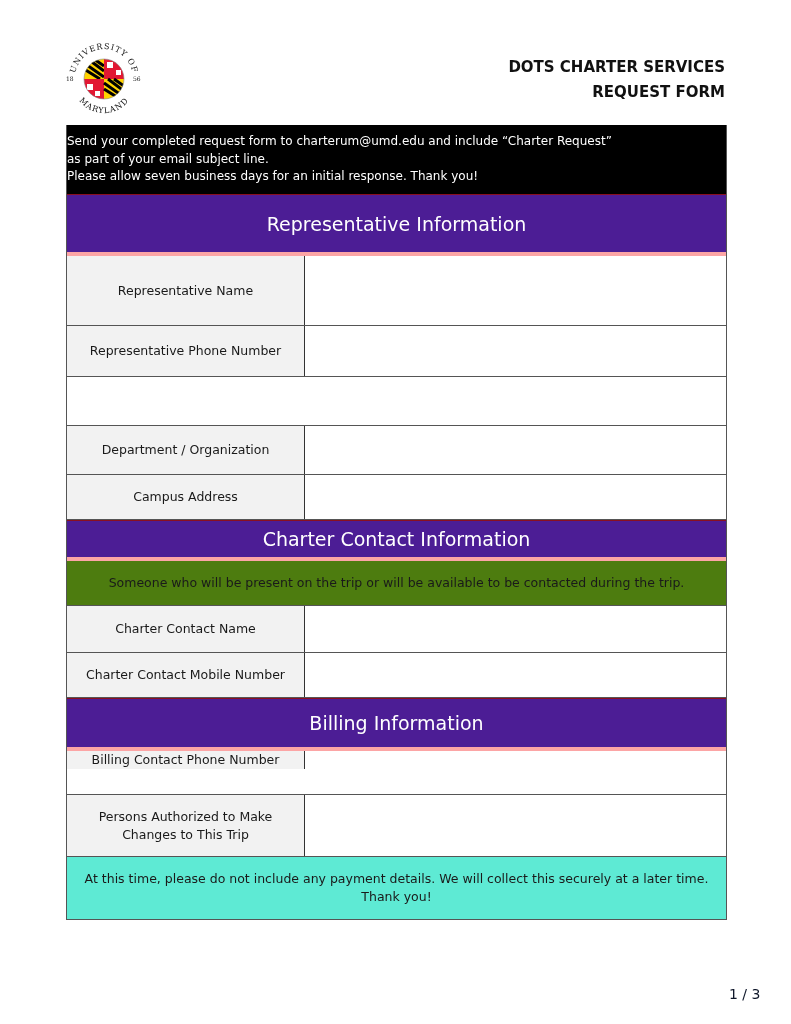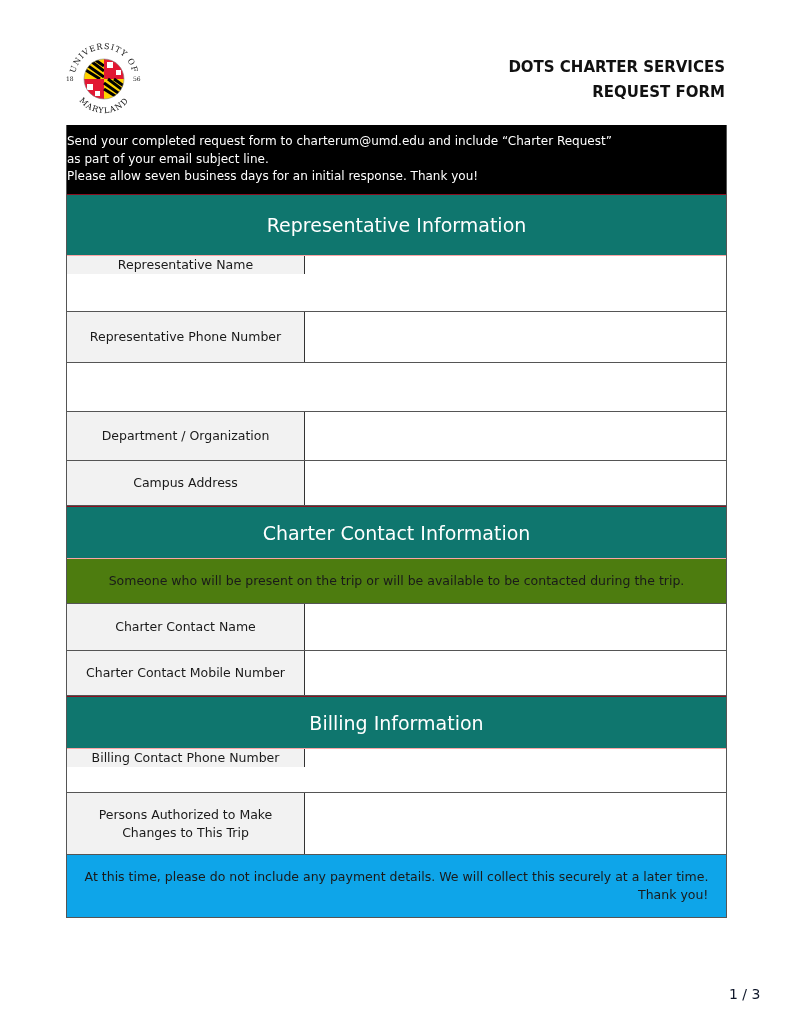--- a/index.html
+++ b/index.html
@@ -7,28 +7,28 @@
 
   .header { position: absolute; left: 0; top: 0; width: 791px; height: 125px; }
   .seal { position: absolute; left: 63px; top: 40px; width: 82px; height: 74px; }
   .brand { position: absolute; left: 152px; top: 44px; font-family: "DejaVu Serif", serif; color: #111; line-height: 1; }
   .brand .l1 { font-size: 33px; letter-spacing: -0.5px; display: block; height: 35px; }
   .brand .l2 { font-size: 30px; letter-spacing: -0.5px; display: block; }
   .title { position: absolute; right: 66px; top: 55px; text-align: right; font-family: "DejaVu Sans", sans-serif; font-weight: bold; font-size: 15px; line-height: 25px; color: #111; }
 
   .form { position: absolute; left: 66px; top: 125px; width: 659px; border: 1px solid #555; border-top: none; box-sizing: content-box; }
   .intro { background: #000; color: #fff; height: 69px; box-sizing: border-box; padding-top: 8px; text-align: left; font-size: 12px; line-height: 17.5px; }
-  .sec { background: #0f766e; color: #fff; text-align: center; font-size: 19px; display: flex; align-items: center; justify-content: center; border-top: 1px solid #8a1020; border-bottom: 1px solid #fca5a5; box-sizing: border-box; }
+  .sec { background: #4c1d95; color: #fff; text-align: center; font-size: 19px; display: flex; align-items: center; justify-content: center; border-top: 1px solid #8a1020; border-bottom: 4px solid #fca5a5; box-sizing: border-box; }
   .row { display: flex; border-bottom: 1px solid #555; box-sizing: border-box; }
   .row:last-child { border-bottom: none; }
   .lbl { width: 238px; background: #f2f2f2; border-right: 1px solid #333; display: flex; align-items: center; justify-content: center; text-align: center; font-size: 12.5px; line-height: 18px; padding: 0 6px; box-sizing: border-box; }
   .val { flex: 1; background: #fff; }
   .val input { width: 100%; height: 100%; border: none; background: transparent; box-sizing: border-box; padding: 0 10px; font-size: 13px; outline: none; font-family: "DejaVu Sans", sans-serif; }
   .note { background: #4d7c0f; display: flex; align-items: center; justify-content: center; text-align: center; font-size: 12.5px; line-height: 18px; border-bottom: 1px solid #555; box-sizing: border-box; padding: 0 10px; }
-  .footnote { background: #0ea5e9; display: flex; align-items: center; justify-content: center; text-align: right; font-size: 12.5px; line-height: 18px; box-sizing: border-box; padding: 0 16px; }
+  .footnote { background: #5eead4; display: flex; align-items: center; justify-content: center; text-align: center; font-size: 12.5px; line-height: 18px; box-sizing: border-box; padding: 0 16px; }
   .pager { position: absolute; left: 729px; top: 986px; font-size: 14px; color: #0f172a; }
 </style>
 </head>
 <body>
 
 <div class="header">
   <svg class="seal" viewBox="0 0 82 74">
     <defs>
       <path id="arcTop" d="M12,38 A29,29 0 0 1 70,38"></path>
       <path id="arcBot" d="M10,42 A31,31 0 0 0 72,42"></path>
@@ -59,41 +59,41 @@
 </div>
 
 <div class="form">
   <div class="intro">
     <div>Send your completed request form to charterum@umd.edu and include “Charter Request”</div>
     <div>as part of your email subject line.</div>
     <div>Please allow seven business days for an initial response. Thank you!</div>
   </div>
 
   <div class="sec" style="height:62px;">Representative Information</div>
-  <div class="row" style="height:56px;flex-direction:column;">
+  <div class="row" style="height:70px;">
     <div class="lbl">Representative Name</div>
     <div class="val"><input value="" style=""></div>
   </div>
   <div class="row" style="height:51px;">
     <div class="lbl">Representative Phone Number</div>
     <div class="val"><input value="" style=""></div>
   </div>
   <div class="row" style="height:49px;">
     <div class="val"><input value="" style=""></div>
   </div>
   <div class="row" style="height:49px;">
     <div class="lbl">Department / Organization</div>
     <div class="val"><input value="" style=""></div>
   </div>
   <div class="row" style="height:45px;">
     <div class="lbl">Campus Address</div>
     <div class="val"><input value="" style=""></div>
   </div>
 
-  <div class="sec" style="height:53px;">Charter Contact Information</div>
+  <div class="sec" style="height:41px;">Charter Contact Information</div>
   <div class="note" style="height:45px;">Someone who will be present on the trip or will be available to be contacted during the trip.</div>
   <div class="row" style="height:47px;">
     <div class="lbl">Charter Contact Name</div>
     <div class="val"><input value="" style=""></div>
   </div>
   <div class="row" style="height:45px;">
     <div class="lbl">Charter Contact Mobile Number</div>
     <div class="val"><input value="" style=""></div>
   </div>
 

